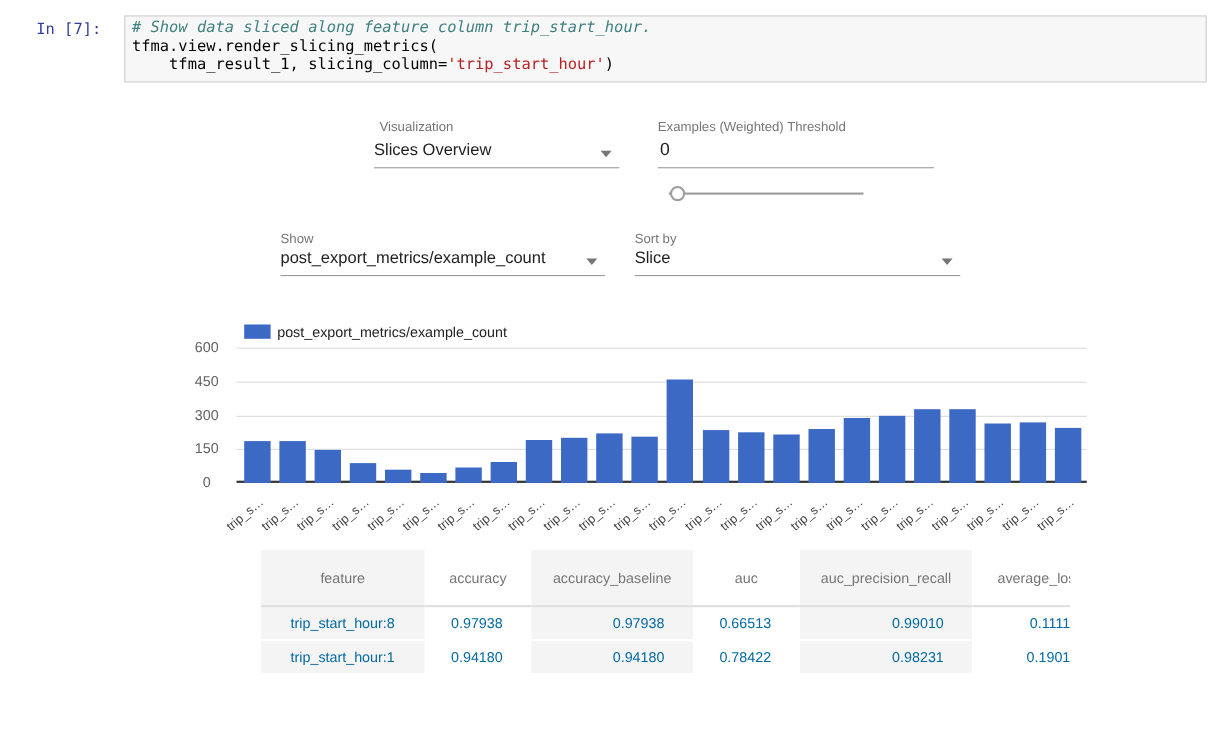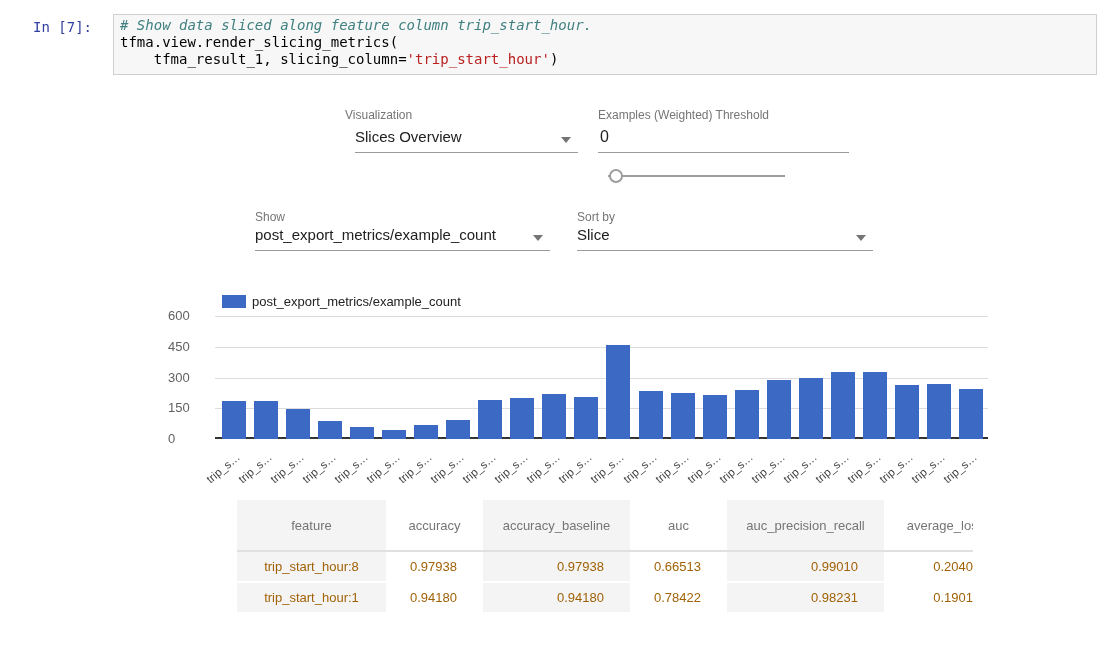--- a/index.html
+++ b/index.html
@@ -19,55 +19,55 @@
   .ctl-value{font-size:15px;color:#212121;white-space:nowrap;}
   .underline{height:1px;background:#9a9a9a;}
   .dd-arrow{width:0;height:0;border-left:5px solid transparent;border-right:5px solid transparent;border-top:6px solid #757575;}
   .slider-track{height:2px;background:#9e9e9e;}
   .slider-handle{width:14px;height:14px;border-radius:50%;background:#fff;border:2px solid #9e9e9e;box-sizing:border-box;}
 
   
   .legend-swatch{width:24px;height:13px;}
   .legend-label{font-size:13px;color:#222;}
   .ylabels{left:168px;top:308px;width:40px;height:140px;}
-  .ylab{position:absolute;right:0;width:40px;text-align:left;font-size:13px;color:#616161;}
+  .ylab{position:absolute;right:0;width:40px;text-align:center;font-size:13px;color:#616161;}
   .plot{left:215px;top:316px;width:773px;height:123px;}
   .gridline{position:absolute;left:0;width:100%;height:1px;background:#dcdcdc;}
   .baseline{position:absolute;left:0;bottom:0;width:100%;height:2px;background:#333;}
   .bar{position:absolute;bottom:0;width:24px;}
   .xlabels{left:215px;top:447px;width:790px;height:45px;}
   .xlab{position:absolute;width:80px;height:14px;text-align:right;font-size:11.5px;color:#444;
         transform:rotate(-40deg);transform-origin:100% 50%;white-space:nowrap;}
 
   
   .tablewrap{left:237px;top:500px;width:736px;height:168px;overflow:hidden;}
   table.metrics{border-collapse:collapse;table-layout:fixed;width:770px;}
   table.metrics th{height:48px;font-size:13px;font-weight:normal;color:#757575;text-align:center;
                    border-bottom:2px solid #e0e0e0;overflow:hidden;white-space:nowrap;}
-  table.metrics td{height:27px;font-size:13px;color:#a16207;border-bottom:2px solid #fff;
+  table.metrics td{height:27px;font-size:13px;color:#0369a1;border-bottom:2px solid #fff;
                    overflow:hidden;white-space:nowrap;}
   .colstripe{background:#f4f4f4;}
   td.num{text-align:right;padding-right:26px;}
   td.feature{text-align:center;}
   td.lastnum{text-align:right;padding-right:34px;}
 </style>
 </head>
 <body>
 
 <div class="page">
 
   <div class="abs prompt">In [7]:</div>
   <div class="abs cellbox">
     <pre class="code"><span class="comment"># Show data sliced along feature column trip_start_hour.</span>
 <span>tfma.view.render_slicing_metrics(</span>
 <span>    tfma_result_1, slicing_column=</span><span class="str">'trip_start_hour'</span><span>)</span></pre>
   </div>
 
   <div class="abs ctl-label" style="left:345px;top:108px;">Visualization</div>
-  <div class="abs" style="left:355px;top:128px;width:223px;height:26px;">
+  <div class="abs" style="left:340px;top:128px;width:223px;height:26px;">
     <div class="ctl-value">Slices Overview</div>
     <div class="dd-arrow" style="position:absolute;left:206px;top:9px;"></div>
     <div class="underline" style="position:absolute;left:0;top:24px;width:223px;"></div>
   </div>
 
   <div class="abs ctl-label" style="left:598px;top:108px;">Examples (Weighted) Threshold</div>
   <div class="abs" style="left:598px;top:128px;width:251px;height:26px;">
     <div class="ctl-value" style="padding-left:2px;font-size:16px;">0</div>
     <div class="underline" style="position:absolute;left:0;top:24px;width:251px;"></div>
   </div>
@@ -181,21 +181,21 @@
             <th>average_loss</th>
           </tr>
         </thead>
       <tbody id="metrics-tbody">
           <tr>
             <td class="feature colstripe">trip_start_hour:8</td>
             <td class="num">0.97938</td>
             <td class="num colstripe">0.97938</td>
             <td class="num">0.66513</td>
             <td class="num colstripe">0.99010</td>
-            <td class="lastnum">0.2040</td>
+            <td class="lastnum">0.1111</td>
           </tr>
           <tr>
             <td class="feature colstripe">trip_start_hour:1</td>
             <td class="num">0.94180</td>
             <td class="num colstripe">0.94180</td>
             <td class="num">0.78422</td>
             <td class="num colstripe">0.98231</td>
             <td class="lastnum">0.1901</td>
           </tr>
         </tbody>

